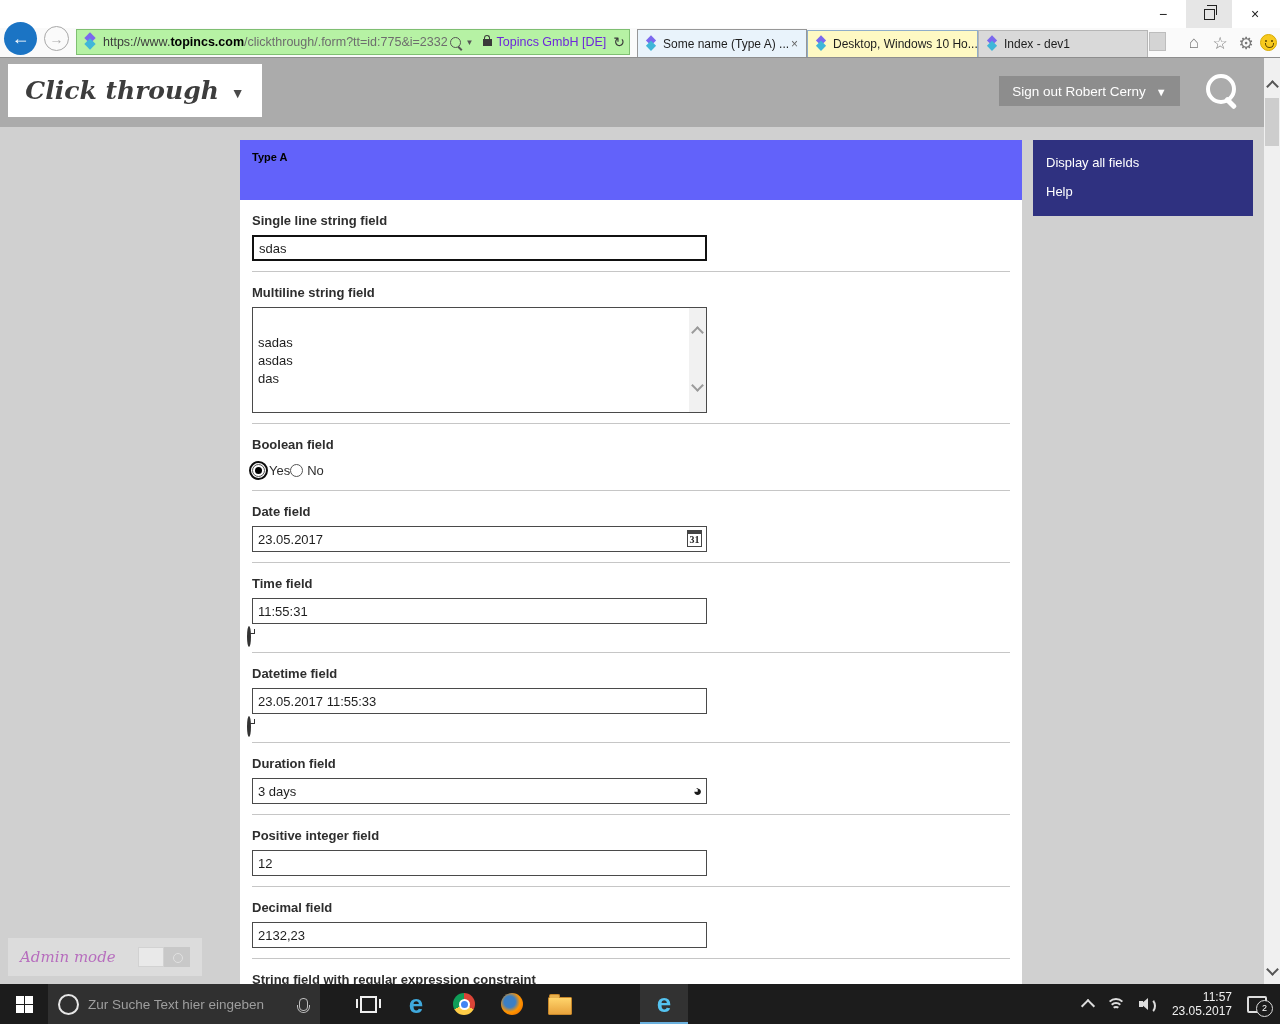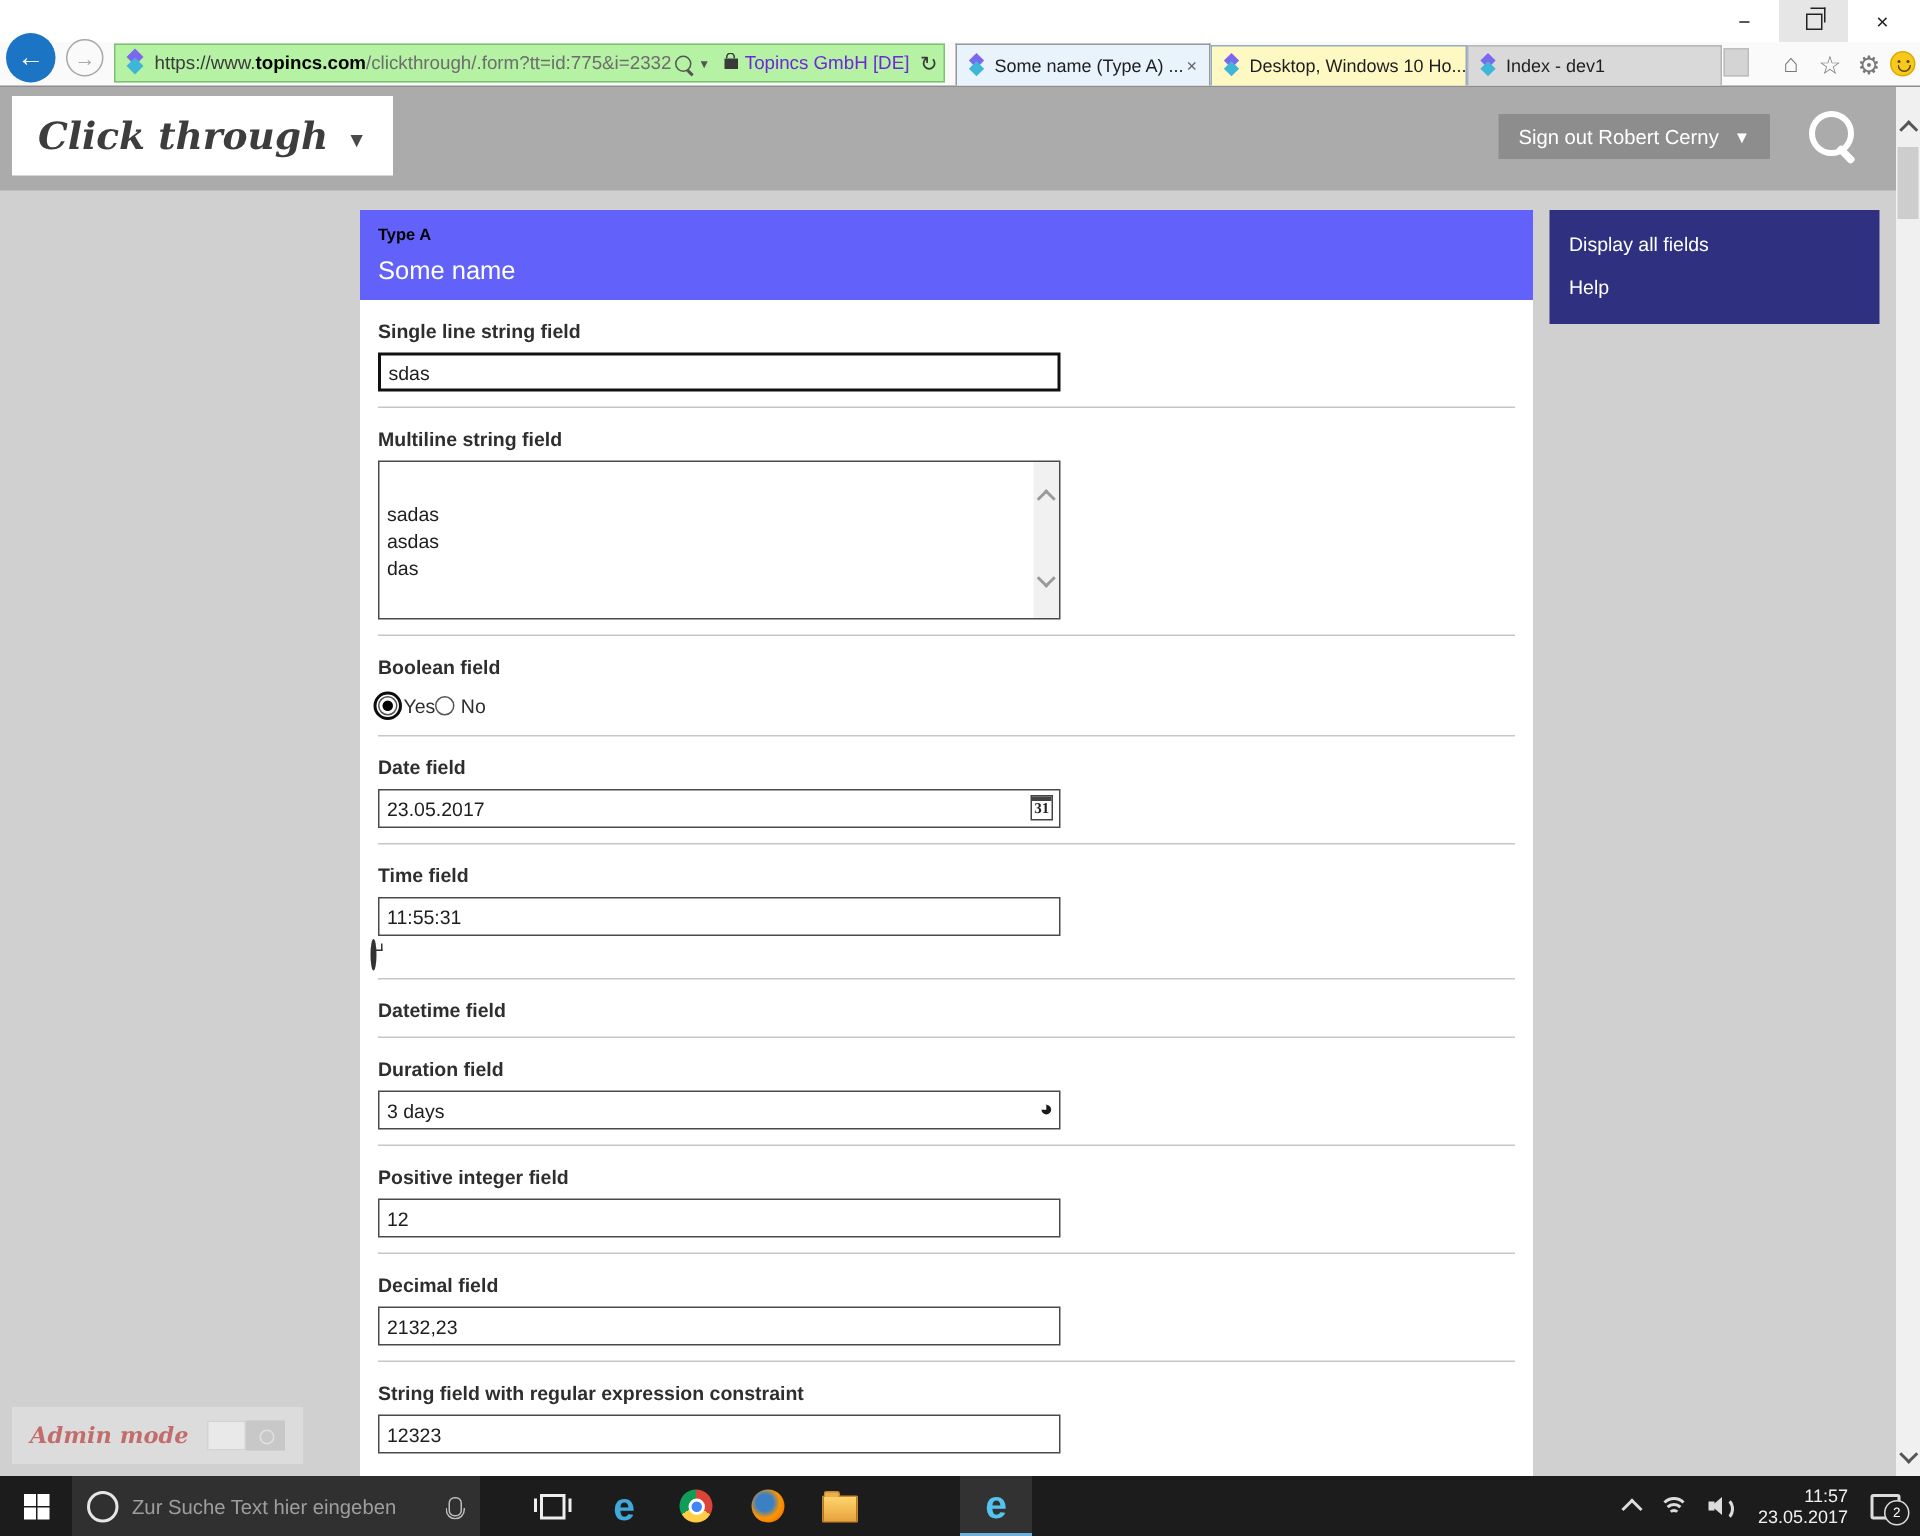--- a/index.html
+++ b/index.html
@@ -126,22 +126,22 @@
   .pg-scroll{position:absolute;left:1264px;top:58px;width:16px;height:926px;background:#f0f0f0}
   .pg-scroll .arrow{position:absolute;left:4px}
   .pg-scroll .chev{border-color:#555}
   .pg-scroll .up{top:24px}
   .pg-scroll .down{bottom:10px}
   .pg-thumb{position:absolute;left:1px;top:40px;width:14px;height:48px;background:#cdcdcd}
   
   .admin{position:absolute;left:8px;top:938px;width:194px;height:38px;background:rgba(255,255,255,.45);
          display:flex;align-items:center;justify-content:space-between;padding:0 12px;box-sizing:border-box;
          opacity:.55}
-  .admin-label{font-family:"DejaVu Serif","Liberation Serif",serif;font-style:italic;font-weight:bold;
-         font-size:15px;color:#b91c1c}
+  .admin-label{font-family:"DejaVu Serif","Liberation Serif",serif;font-style:italic;font-weight:normal;
+         font-size:15px;color:#a21caf}
   .toggle{width:52px;height:20px;display:flex}
   .toggle .off{width:26px;height:20px;background:#fff;border:1px solid #d5d5d5;box-sizing:border-box}
   .toggle .on{width:26px;height:20px;background:#c2c2c2;position:relative}
   .toggle .on::after{content:"";position:absolute;left:9px;top:6px;width:8px;height:8px;
          border:1.5px solid #efefef;border-radius:50%}
   
   .taskbar{position:absolute;left:0;top:984px;width:1280px;height:40px;background:#1c1c1c;display:flex;
            align-items:center}
   .tb-start{width:48px;height:40px;display:flex;align-items:center;justify-content:center}
   .winlogo{display:grid;grid-template-columns:8px 8px;grid-template-rows:8px 8px;gap:1px}
@@ -265,21 +265,20 @@
   </div>
   <div class="hdr-search">
     <span class="ring"></span>
       <span class="stick"></span>
   </div>
 </div>
 
 <div class="content">
   <div class="pheader">
     <div class="ptype">Type A</div>
-    <div class="ptitle">Some name</div>
   </div>
   <div class="fields">
 
     <div class="flabel">Single line string field</div>
     <input class="tinput focused" value="sdas" style="">
     <div class="sep"></div>
 
     <div class="flabel">Multiline string field</div>
     <div class="ta-wrap">
       <textarea class="ta" style="">sadas
@@ -315,20 +314,24 @@
     <div class="sep"></div>
 
     <div class="flabel">Time field</div>
     <div class="iwrap">
       <input class="tinput" value="11:55:31" style="">
       <span class="infield-icon clock"></span>
     </div>
     <div class="sep"></div>
 
     <div class="flabel">Datetime field</div>
+    <div class="iwrap">
+      <input class="tinput" value="23.05.2017 11:55:33" style="">
+      <span class="infield-icon clock"></span>
+    </div>
     <div class="sep"></div>
 
     <div class="flabel">Duration field</div>
     <div class="iwrap">
       <input class="tinput" value="3 days" style="">
       <span class="infield-icon dur-glyph">◕</span>
     </div>
     <div class="sep"></div>
 
     <div class="flabel">Positive integer field</div>

